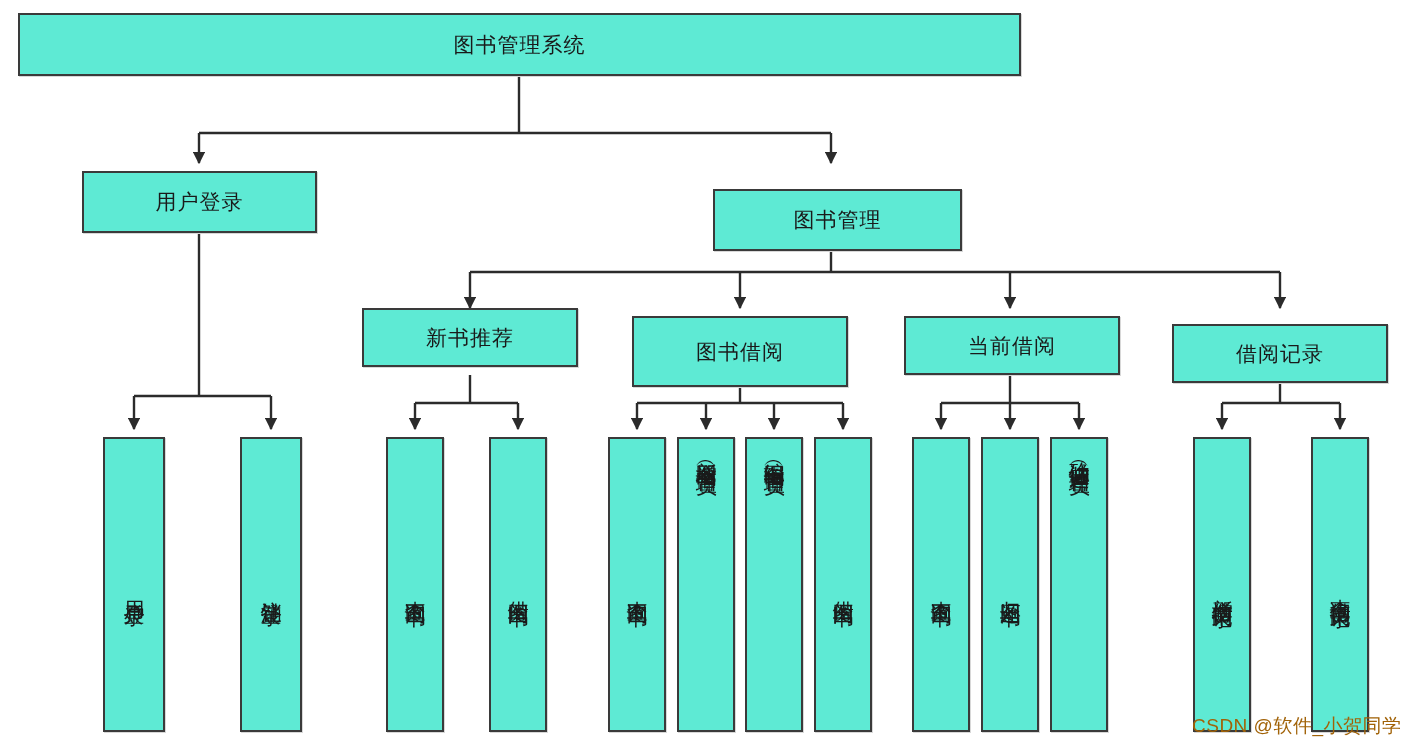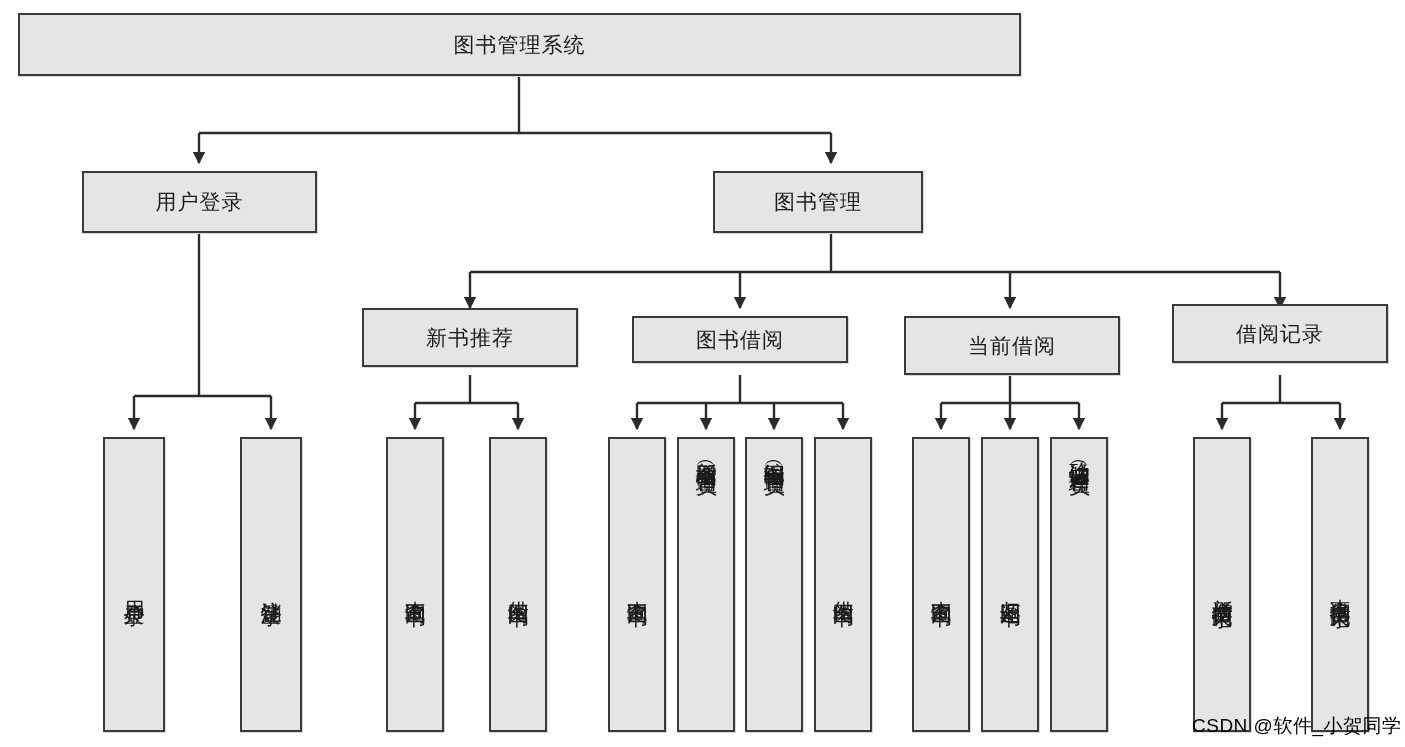--- a/index.html
+++ b/index.html
@@ -22,21 +22,21 @@
     position: absolute;
     left: 0;
     top: 0;
     width: 1405px;
     height: 747px;
     pointer-events: none;
   }
   .node {
     position: absolute;
     box-sizing: border-box;
-    background: #e5e5e5;
+    background: #5eead4;
     border: 2px solid #3a3a3a;
     box-shadow: 1px 1px 0 0 #d8d8d8;
     display: flex;
     align-items: center;
     justify-content: center;
     color: #1a1a1a;
   }
   .node.h {
     
   }
@@ -59,21 +59,21 @@
     line-height: 1.35;
     letter-spacing: 2px;
     white-space: nowrap;
   }
   .node.v.top .label {
     
   }
   .watermark {
     position: absolute;
     font-size: 19px;
-    color: #000000;
+    color: #a16207;
     white-space: nowrap;
     letter-spacing: 0.5px;
     user-select: none;
   }
 </style>
 </head>
 <body>
 
 <div id="canvas">
 
@@ -129,37 +129,37 @@
   </svg>
 
   <div class="node h" style="left:18px; top:13px; width:1003px; height:63px;">
     <span class="label">图书管理系统</span>
   </div>
 
   <div class="node h" style="left:82px; top:171px; width:235px; height:62px;">
     <span class="label">用户登录</span>
   </div>
 
-  <div class="node h" style="left:713px; top:171px; width:210px; height:62px;">
+  <div class="node h" style="left:713px; top:189px; width:249px; height:62px;">
     <span class="label">图书管理</span>
   </div>
 
   <div class="node h" style="left:362px; top:308px; width:216px; height:59px;">
     <span class="label">新书推荐</span>
   </div>
 
-  <div class="node h" style="left:632px; top:316px; width:216px; height:47px;">
+  <div class="node h" style="left:632px; top:316px; width:216px; height:71px;">
     <span class="label">图书借阅</span>
   </div>
 
   <div class="node h" style="left:904px; top:316px; width:216px; height:59px;">
     <span class="label">当前借阅</span>
   </div>
 
-  <div class="node h" style="left:1172px; top:304px; width:216px; height:59px;">
+  <div class="node h" style="left:1172px; top:324px; width:216px; height:59px;">
     <span class="label">借阅记录</span>
   </div>
 
   <div class="node v" style="left:103px; top:437px; width:62px; height:295px; align-items:center;">
     <span class="label">用户登录</span>
   </div>
 
   <div class="node v" style="left:240px; top:437px; width:62px; height:295px; align-items:center;">
     <span class="label">注销登录</span>
   </div>

